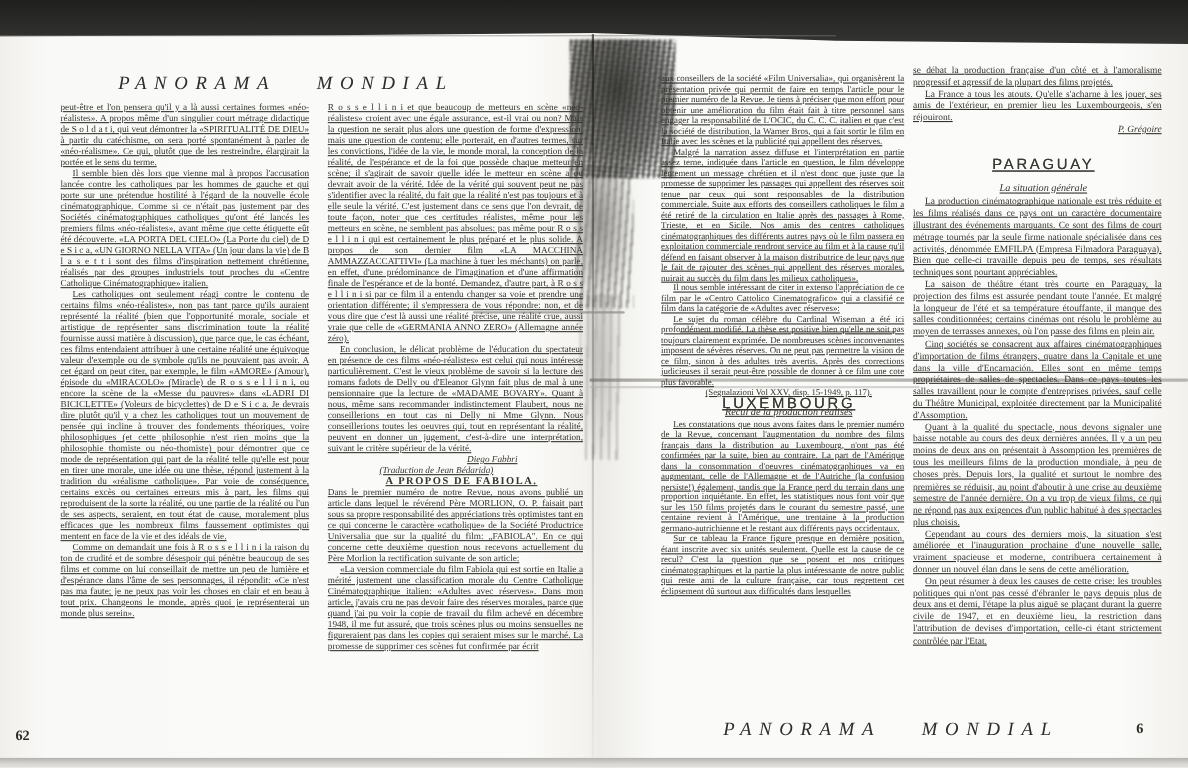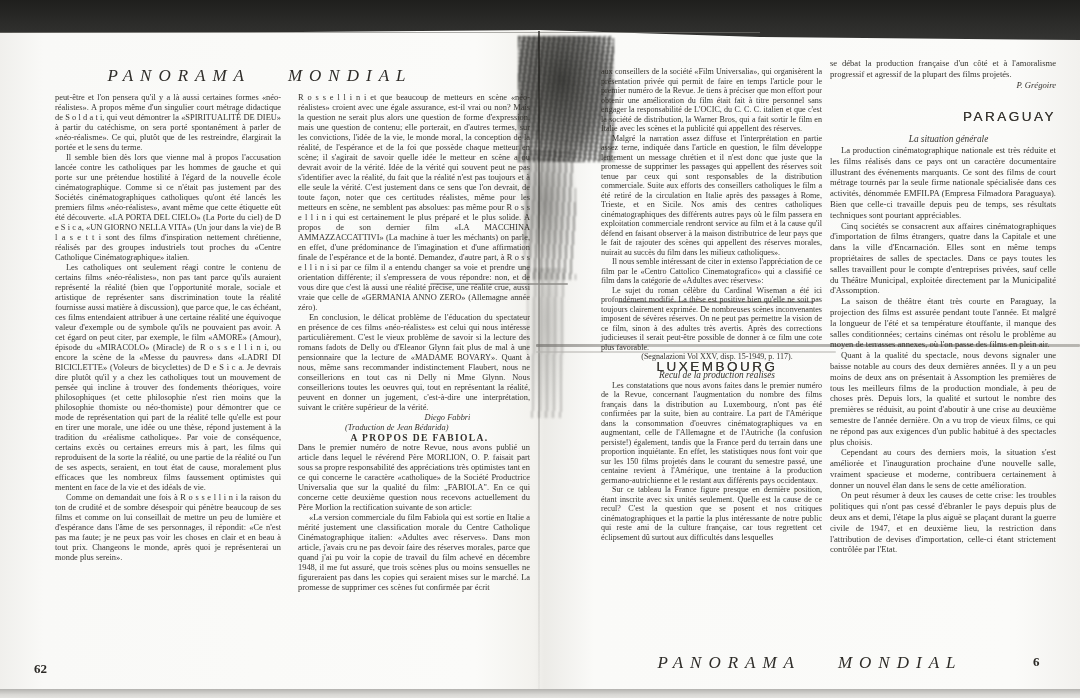--- a/index.html
+++ b/index.html
@@ -38,39 +38,39 @@
   .streak.k2{left:536px;top:344px;width:544px;height:2.5px;opacity:.65;
     background:linear-gradient(90deg,#6f6d69 0%,#a19f9b 18%,#8d8b87 55%,#97958f 100%);}
   .streak.k3{left:536px;top:351px;width:300px;height:1.5px;background:#b1afab;opacity:.5;}
   .streak.k4{left:618px;top:301px;width:196px;height:1.5px;background:#6e6c68;opacity:.6;}
   
   .running-title{position:absolute;font-style:italic;font-size:17px;letter-spacing:7px;word-spacing:26px;
     color:#2f2d29;text-align:center;white-space:nowrap;}
   .lp-header{left:30px;top:66px;width:460px;}
   .rp-footer{left:640px;top:653px;width:340px;}
   .page-num{position:absolute;font-weight:bold;font-size:13px;color:#2c2a26;}
-  .lp-num{left:14px;top:661px;margin-left:20px;}
+  .lp-num{left:14px;top:661px;}
   .rp-num{left:1033px;top:654px;}
   
   .col{position:absolute;text-align:justify;}
   .lp-col{font-size:8.4px;line-height:10px;}
   .rp-col{font-size:8.1px;line-height:9.5px;}
   .lp-col1{left:55px;top:93px;width:226px;}
   .lp-col2{left:288px;top:93px;width:232px;margin-left:10px;}
   .rp-col1{left:601px;top:67px;width:221px;}
   .rp-col2{left:830px;top:58px;width:226px;font-size:8.6px;line-height:10.8px;}
-  .col p{margin:0;text-indent:11px;}
+  .col p{margin:0;text-indent:11px;text-decoration:underline;}
   .col p.cont{text-indent:0;}
   .sig{margin:3px 0 1px;font-style:italic;text-align:center;padding-left:56px;text-indent:0;}
   .trans{margin:0 0 2px;font-style:italic;padding-left:36px;text-indent:0;}
   .sig-right{margin:2px 36px 2px 0;font-style:italic;text-align:right;text-indent:0;}
   .minor-heading{margin:11px 0 9px;font-size:9.5px;font-weight:bold;letter-spacing:1.4px;text-align:center;text-indent:0;}
   .section-heading{margin:16px 0 9px;font-family:"Liberation Sans","DejaVu Sans",sans-serif;font-weight:400;
     font-size:13.5px;letter-spacing:2.5px;text-align:center;color:#3b3934;text-indent:0;text-shadow:0 0 .4px #3b3934;}
-  .rp-col2 .section-heading{margin-top:22px;margin-bottom:11px;text-align:right;}
+  .rp-col2 .section-heading{margin-top:22px;margin-bottom:11px;}
   .section-subheading{margin:0 0 8px;font-style:italic;font-size:9.3px;text-align:center;text-indent:0;}
   .ref-line{margin:2px 0 1px;font-size:8px;text-align:center;text-indent:0;}
 </style>
 </head>
 <body>
 
 <div class="scan-root">
 
   <div class="top-band"></div>
   <div class="top-band-line"></div>
@@ -111,26 +111,27 @@
     <p>Le sujet du roman célèbre du Cardinal Wiseman a été ici profondément modifié. La thèse est positive bien qu'elle ne soit pas toujours clairement exprimée. De nombreuses scènes inconvenantes imposent de sévères réserves. On ne peut pas permettre la vision de ce film, sinon à des adultes très avertis. Après des corrections judicieuses il serait peut-être possible de donner à ce film une cote plus favorable.</p>
     <p class="ref-line">(Segnalazioni Vol XXV, disp. 15-1949, p. 117).</p>
     <p class="section-heading">LUXEMBOURG</p>
     <p class="section-subheading">Recul de la production réalisés</p>
     <p>Les constatations que nous avons faites dans le premier numéro de la Revue, concernant l'augmentation du nombre des films français dans la distribution au Luxembourg, n'ont pas été confirmées par la suite, bien au contraire. La part de l'Amérique dans la consommation d'oeuvres cinématographiques va en augmentant, celle de l'Allemagne et de l'Autriche (la confusion persiste!) également, tandis que la France perd du terrain dans une proportion inquiétante. En effet, les statistiques nous font voir que sur les 150 films projetés dans le courant du semestre passé, une centaine revient à l'Amérique, une trentaine à la production germano-autrichienne et le restant aux différents pays occidentaux.</p>
     <p>Sur ce tableau la France figure presque en dernière position, étant inscrite avec six unités seulement. Quelle est la cause de ce recul? C'est la question que se posent et nos critiques cinématographiques et la partie la plus intéressante de notre public qui reste ami de la culture française, car tous regrettent cet éclipsement dû surtout aux difficultés dans lesquelles</p>
   </div>
 
   <div class="col rp-col rp-col2">
     <p class="cont">se débat la production française d'un côté et à l'amoralisme progressif et agressif de la plupart des films projetés.</p>
+    <p>La France a tous les atouts. Qu'elle s'acharne à les jouer, ses amis de l'extérieur, en premier lieu les Luxembourgeois, s'en réjouiront.</p>
     <p class="sig-right">P. Grégoire</p>
     <p class="section-heading">PARAGUAY</p>
     <p class="section-subheading">La situation générale</p>
     <p>La production cinématographique nationale est très réduite et les films réalisés dans ce pays ont un caractère documentaire illustrant des événements marquants. Ce sont des films de court métrage tournés par la seule firme nationale spécialisée dans ces activités, dénommée EMFILPA (Empresa Filmadora Paraguaya). Bien que celle-ci travaille depuis peu de temps, ses résultats techniques sont pourtant appréciables.</p>
+    <p>La saison de théâtre étant très courte en Paraguay, la projection des films est assurée pendant toute l'année. Et malgré la longueur de l'été et sa température étouffante, il manque des salles conditionnées; certains cinémas ont résolu le problème au moyen de terrasses annexes, où l'on passe des films en plein air.</p>
     <p>Cinq sociétés se consacrent aux affaires cinématographiques d'importation de films étrangers, quatre dans la Capitale et une dans la ville d'Encarnación. Elles sont en même temps propriétaires de salles de spectacles. Dans ce pays toutes les salles travaillent pour le compte d'entreprises privées, sauf celle du Théâtre Municipal, exploitée directement par la Municipalité d'Assomption.</p>
-    <p>La saison de théâtre étant très courte en Paraguay, la projection des films est assurée pendant toute l'année. Et malgré la longueur de l'été et sa température étouffante, il manque des salles conditionnées; certains cinémas ont résolu le problème au moyen de terrasses annexes, où l'on passe des films en plein air.</p>
     <p>Quant à la qualité du spectacle, nous devons signaler une baisse notable au cours des deux dernières années. Il y a un peu moins de deux ans on présentait à Assomption les premières de tous les meilleurs films de la production mondiale, à peu de choses près. Depuis lors, la qualité et surtout le nombre des premières se réduisit, au point d'aboutir à une crise au deuxième semestre de l'année dernière. On a vu trop de vieux films, ce qui ne répond pas aux exigences d'un public habitué à des spectacles plus choisis.</p>
     <p>Cependant au cours des derniers mois, la situation s'est améliorée et l'inauguration prochaine d'une nouvelle salle, vraiment spacieuse et moderne, contribuera certainement à donner un nouvel élan dans le sens de cette amélioration.</p>
     <p>On peut résumer à deux les causes de cette crise: les troubles politiques qui n'ont pas cessé d'ébranler le pays depuis plus de deux ans et demi, l'étape la plus aiguë se plaçant durant la guerre civile de 1947, et en deuxième lieu, la restriction dans l'attribution de devises d'importation, celle-ci étant strictement contrôlée par l'Etat.</p>
   </div>
 
   <div class="running-title rp-footer">PANORAMA MONDIAL</div>
   <div class="page-num rp-num">6</div>
 
   <div class="bottom-band"></div>
 </div>

